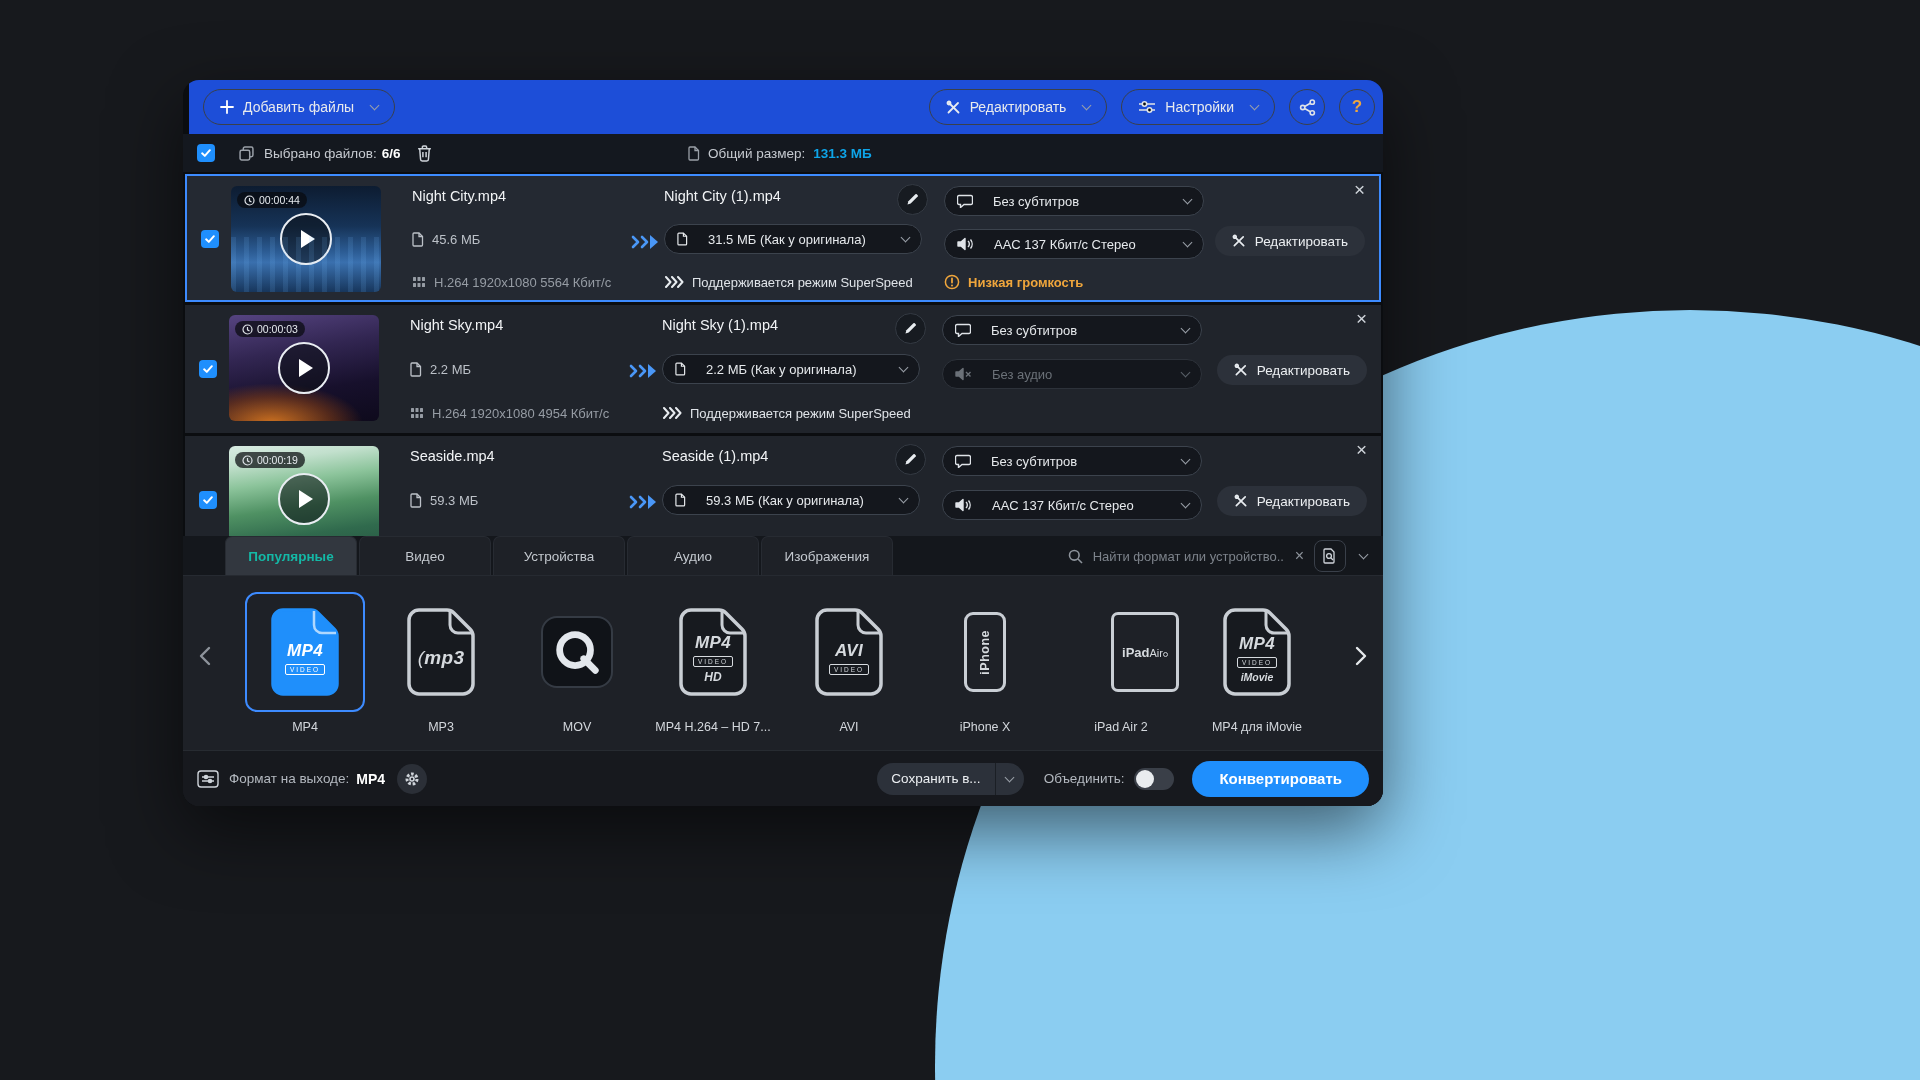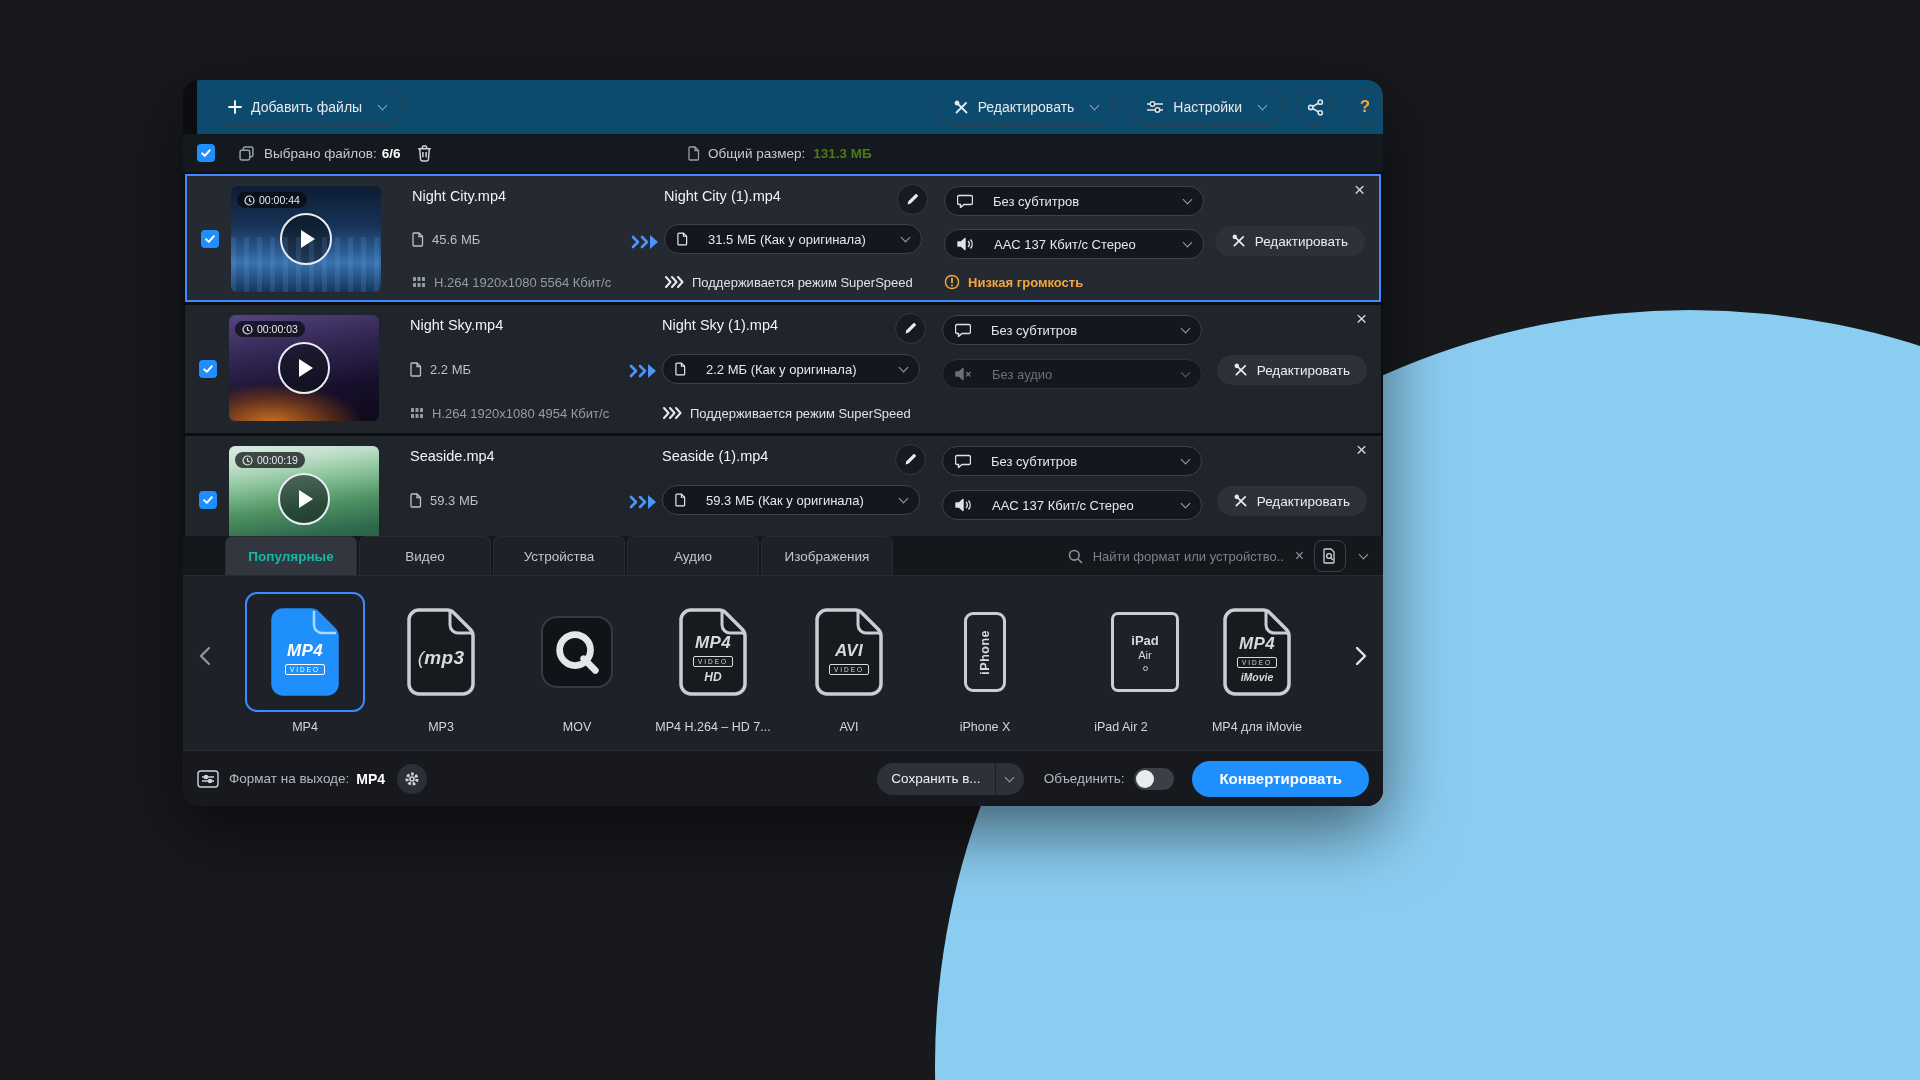--- a/index.html
+++ b/index.html
@@ -6,21 +6,21 @@
   html,body { width:1920px; height:1080px; overflow:hidden; }
   body { font-family:"Liberation Sans", sans-serif; background:#17191d; color:#e8eaed; }
 
   .stage { position:relative; width:1920px; height:1080px; background:#17191d; overflow:hidden; }
   .bg-circle { position:absolute; left:935px; top:310px; width:1510px; height:1510px; border-radius:50%; background:#8bcdf1; }
 
   .app { position:absolute; left:183px; top:80px; width:1200px; height:726px; background:#0b0d10;
          border-radius:16px; overflow:hidden; box-shadow:0 24px 70px rgba(0,0,0,.55); }
 
   
-  .toolbar { position:absolute; top:0; left:14px; width:100%; height:54px; display:flex; align-items:center; padding:0 14px; background:#0c4a6e; }
+  .toolbar { position:absolute; top:0; left:6px; width:100%; height:54px; display:flex; align-items:center; padding:0 14px; background:#1d4ed8; }
   .pill-btn { display:flex; align-items:center; gap:9px; height:36px; padding:0 16px; border:1px solid #3a404a; border-radius:18px;
               background:transparent; color:#e8eaed; font-size:14px; cursor:pointer; }
   .pill-btn .chev { margin-left:8px; }
   .toolbar-right { margin-left:auto; display:flex; align-items:center; gap:14px; }
   .round-btn { width:36px; height:36px; border-radius:50%; border:1px solid #3a404a; background:transparent;
                display:flex; align-items:center; justify-content:center; cursor:pointer; }
   .help-q { color:#f0a63c; font-size:17px; font-weight:bold; }
 
   .chev { width:7px; height:7px; border-right:1.6px solid #9aa0a8; border-bottom:1.6px solid #9aa0a8;
           transform:rotate(45deg); margin-top:-3px; display:inline-block; flex:0 0 auto; }
@@ -28,21 +28,21 @@
 
   
   .selection-bar { position:absolute; top:54px; left:0; width:100%; height:38px; background:#14181f;
                    display:flex; align-items:center; padding:0 14px; font-size:13.5px; color:#c6cad0; }
   .checkbox { width:18px; height:18px; border-radius:4px; background:#1f8ffd; display:flex; align-items:center; justify-content:center; flex:0 0 auto; cursor:pointer; }
   .sel-copy { margin-left:24px; display:flex; }
   .sel-label { margin-left:10px; }
   .sel-count { color:#ffffff; font-weight:bold; margin-left:5px; }
   .trash-btn { margin-left:16px; background:none; border:none; display:flex; cursor:pointer; }
   .total-group { position:absolute; left:505px; display:flex; align-items:center; gap:8px; }
-  .total-value { color:#4d7c0f; font-weight:bold; }
+  .total-value { color:#0ea5e9; font-weight:bold; }
 
   
   .file-list { position:absolute; top:92px; left:0; width:1200px; height:364px; overflow:hidden; background:#0b0d10; padding:2px 2px 0; }
   .file-row { position:relative; height:128px; margin-bottom:3px; background:#20242b; border-radius:0;
               display:grid; grid-template-columns:34px 160px 246px 37px 280px 265px 1fr; }
   .file-row.selected { background:#242932; border:2px solid #3d8bff; }
   .cell { position:relative; }
   .cell-check { display:flex; align-items:center; justify-content:flex-end; padding-right:2px; }
   .cell-check .checkbox { margin-left:12px; }
   .cell-thumb { padding:10px 0 10px 10px; }
@@ -123,21 +123,21 @@
   .fbadge { font-size:6.5px; letter-spacing:2px; border:1px solid currentColor; border-radius:2px; padding:1px 4px; }
   .fsub { font-style:italic; font-weight:bold; font-size:12px; }
   .fsub.small { font-size:10.5px; }
 
   .mov-box { width:72px; height:72px; border-radius:16px; background:#101318; border:2px solid #353b44;
              display:flex; align-items:center; justify-content:center; }
   .phone-box { width:42px; height:80px; border:3px solid #c9ced4; border-radius:9px;
                display:flex; align-items:center; justify-content:center; }
   .phone-box span { writing-mode:vertical-rl; transform:rotate(180deg); font-size:12.5px; font-weight:bold; color:#d6dade; letter-spacing:.5px; }
   .pad-box { width:70px; height:80px; border:3px solid #c9ced4; border-radius:7px;
-             display:flex; flex-direction:column; align-items:center; justify-content:center; color:#d6dade;margin-left:48px; }
+             display:flex; flex-direction:row; align-items:center; justify-content:center; color:#d6dade;margin-left:48px; }
   .pad-box .p1 { font-size:13px; font-weight:bold; }
   .pad-box .p2 { font-size:11px; margin-top:1px; }
   .pad-dot { width:5px; height:5px; border-radius:50%; border:1.5px solid #c9ced4; margin-top:5px; }
 
   
   .bottom-bar { position:absolute; top:214px; left:0; width:100%; height:56px; background:#17191e; border-top:1px solid #272b31;
                 display:flex; align-items:center; padding:0 14px; }
   .out-label { margin-left:10px; font-size:13.5px; color:#b3b8bf; }
   .out-value { margin-left:7px; font-size:14px; font-weight:bold; color:#ffffff; }
   .gear-btn { margin-left:12px; width:30px; height:30px; border-radius:50%; background:#2b2f37; border:none;

